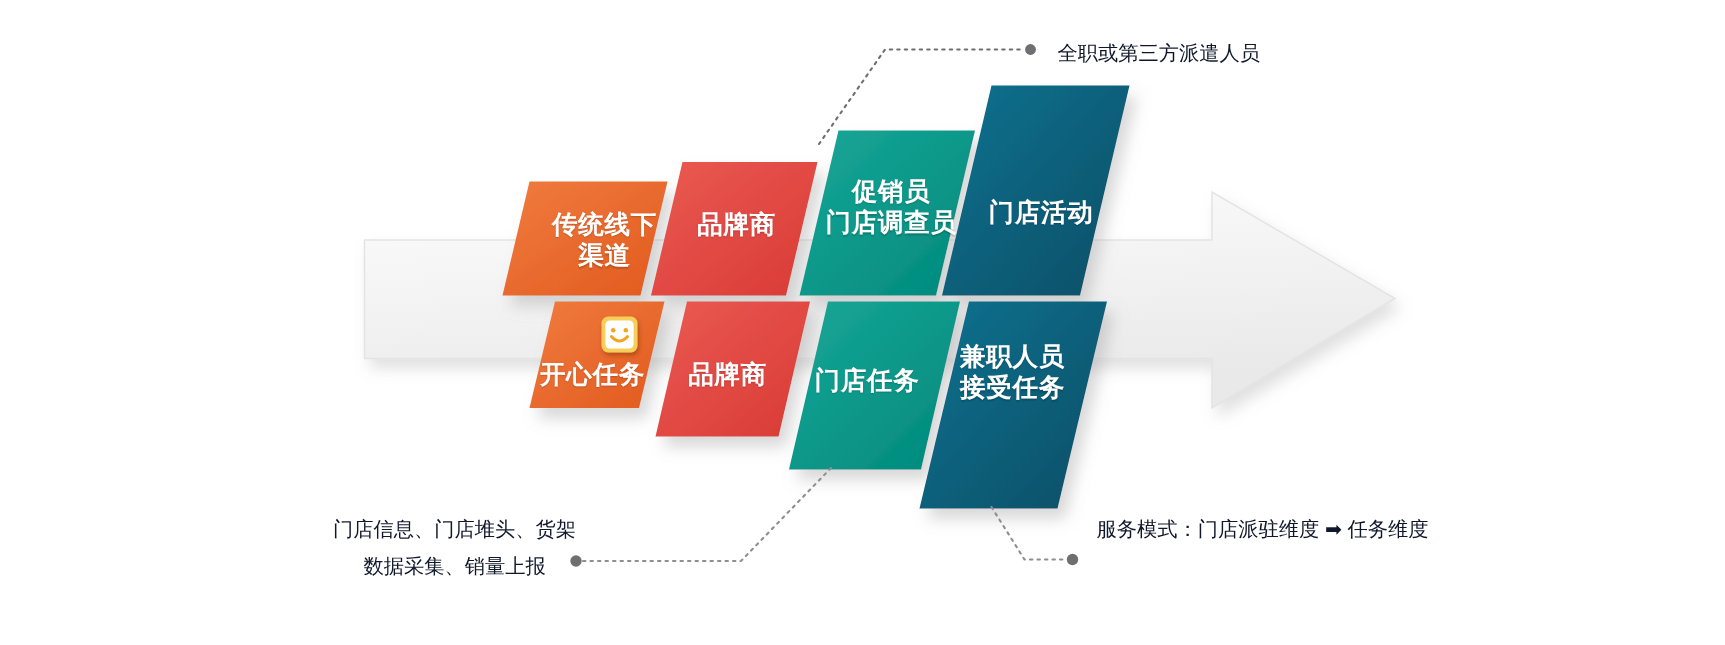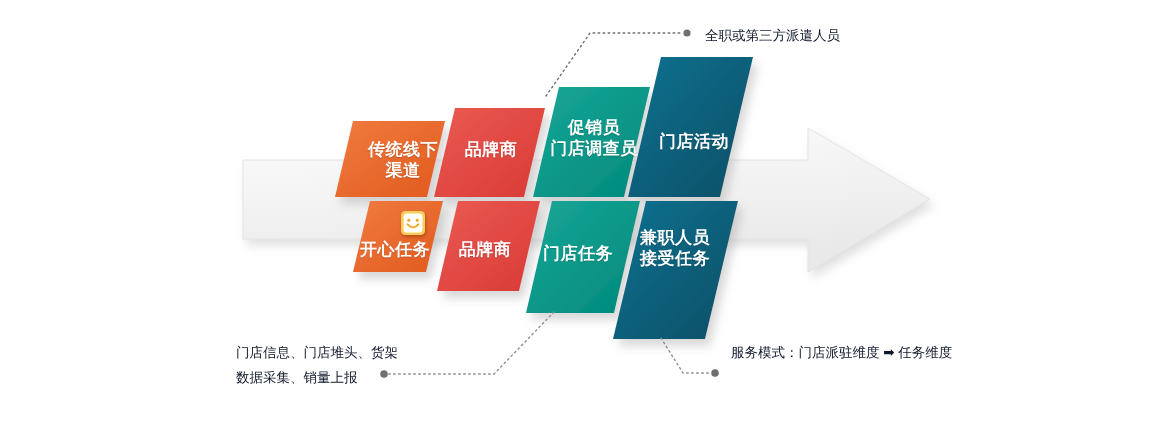--- a/index.html
+++ b/index.html
@@ -163,20 +163,20 @@
 
     <div class="para-label" style="left:444px; top:240px; width:82px;">品牌商</div>
 
     <div class="para-label" style="left:534px; top:244px; width:88px;">门店任务</div>
 
     <div class="para-label" style="left:628px; top:228px; width:94px;">兼职人员
 接受任务</div>
 
     <div class="annot" style="left:705px; top:24px;">全职或第三方派遣人员</div>
 
-    <div class="annot" style="left:236px; top:341px; text-align:left;">门店信息、门店堆头、货架
+    <div class="annot" style="left:222px; top:341px; text-align:center;">门店信息、门店堆头、货架
 数据采集、销量上报</div>
 
     <div class="annot" style="left:731px; top:341px;">服务模式：门店派驻维度 ➡ 任务维度</div>
 
 
   </div>
 </div>
 
 </body></html>

